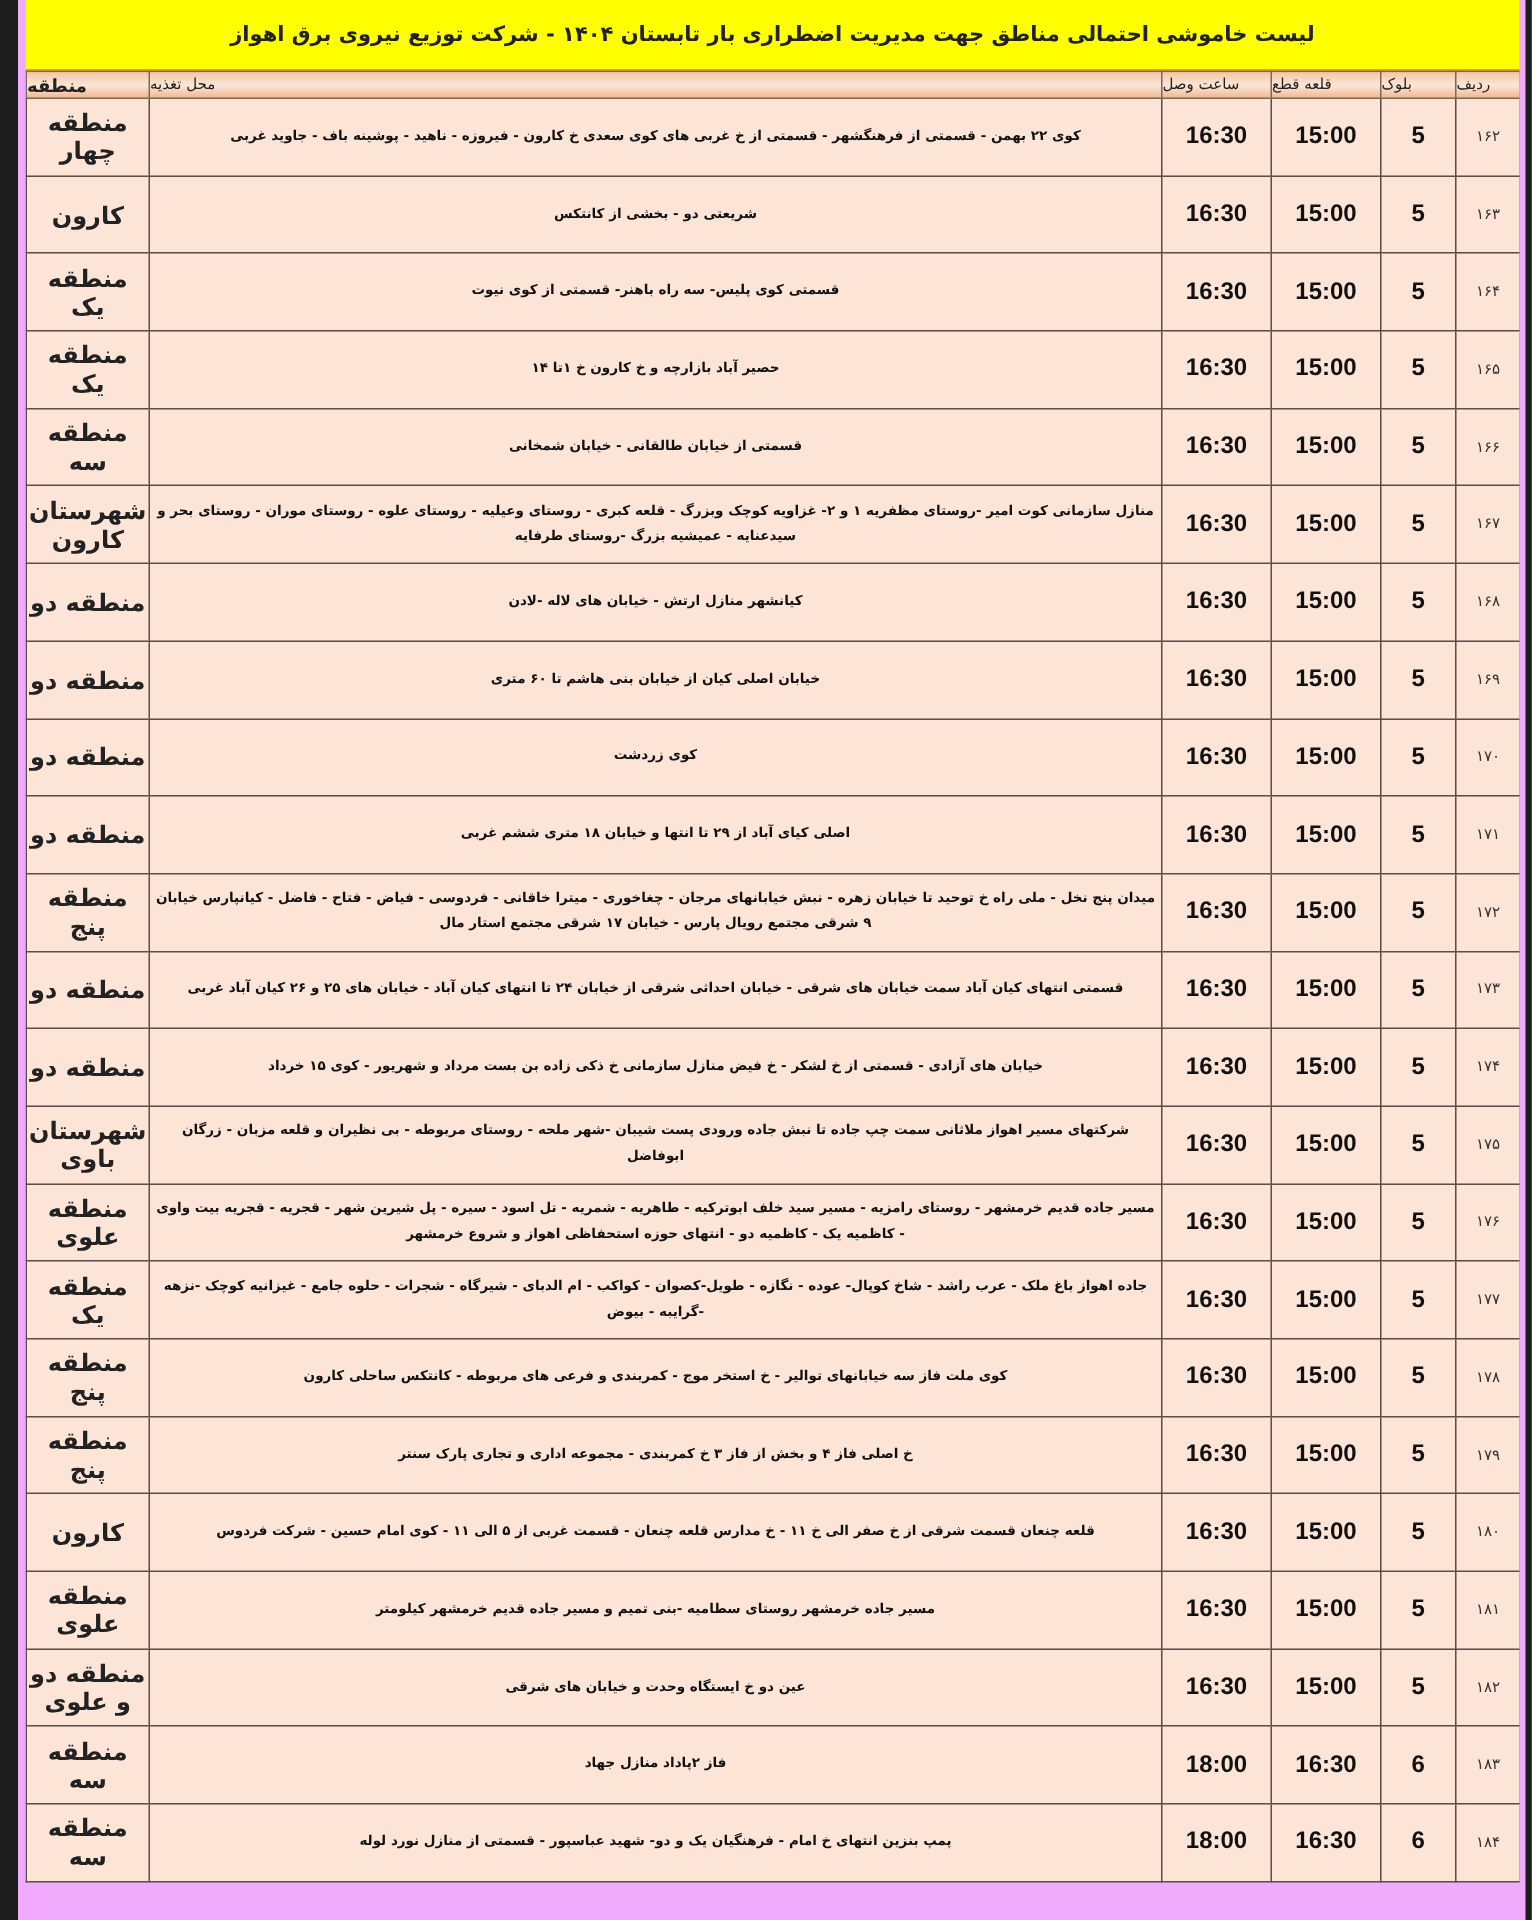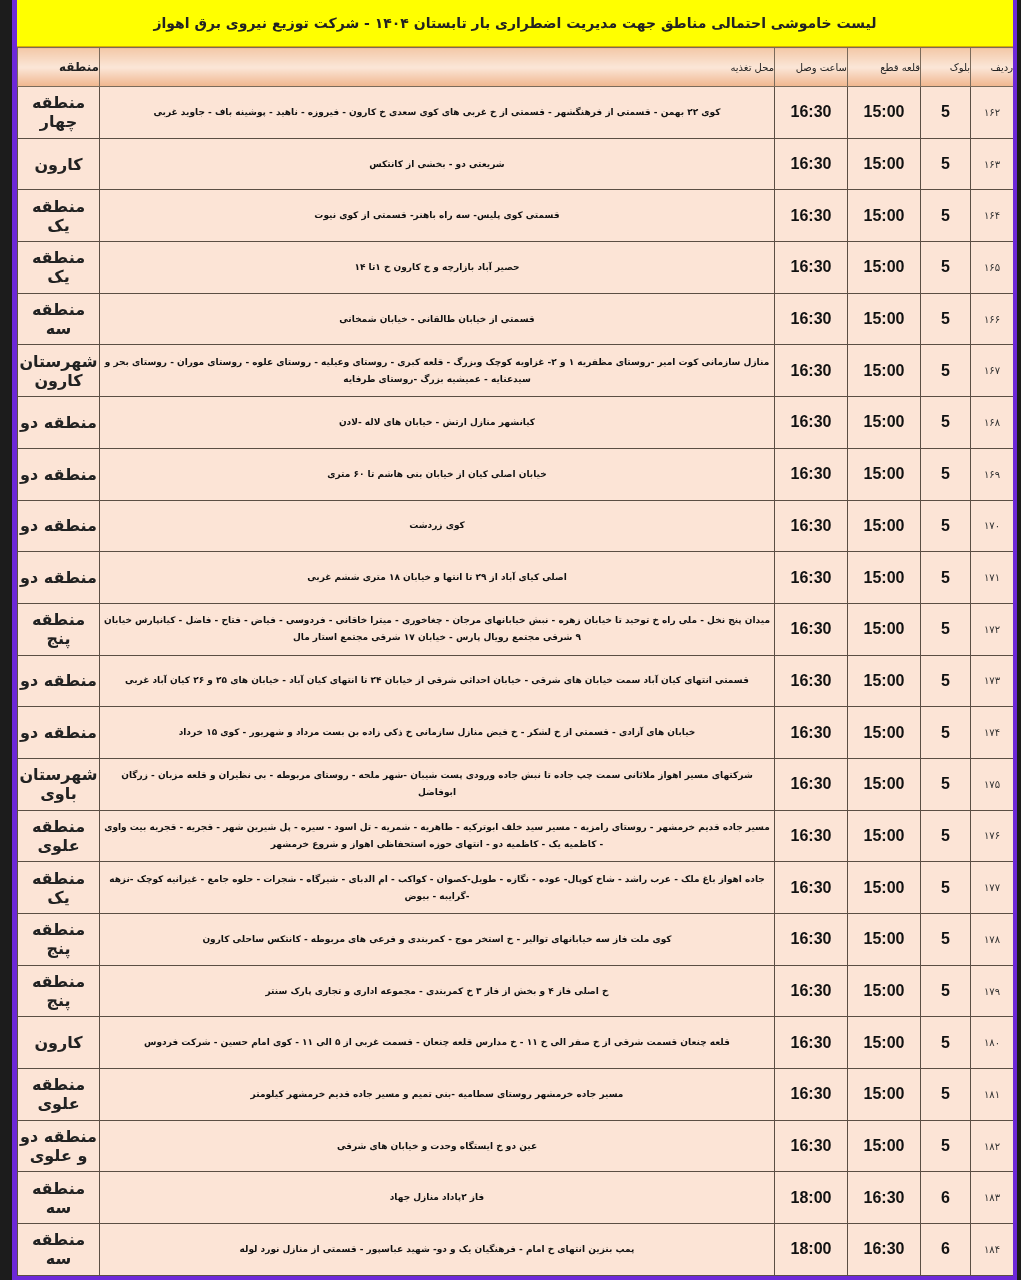--- a/index.html
+++ b/index.html
@@ -1,36 +1,36 @@
 <!DOCTYPE html>
 <html><head>
 <meta charset="utf-8">
 <style>
   * { box-sizing: border-box; margin: 0; padding: 0; }
   html, body { width: 1021px; height: 1280px; overflow: hidden; background: #1c1c1c; }
   body { font-family: "DejaVu Sans", sans-serif; position: relative; }
   .page {
     position: absolute; left: 12px; top: 0; width: 1005px; height: 1280px;
-    background: #6d28d9; padding: 0 12px 0 5px;
+    background: #f0abfc; padding: 0 12px 0 5px;
   }
   .sheet { position: absolute; left: 5px; top: 0; width: 996px; height: 1280px; overflow: hidden; }
   .title-bar {
     height: 47px; background: #ffff00; display: flex; align-items: center; justify-content: center;
     border-bottom: 1px solid #d8b000;
   }
   .title-bar span { font-weight: bold; font-size: 14px; color: #222; direction: rtl; }
   .date-bar {
     height: 29px; background: #ff0000; display: flex; align-items: center; justify-content: center;
   }
   .date-bar span { font-family: "Liberation Sans", sans-serif; font-weight: bold; font-size: 21px; color: #1a0000; letter-spacing: 0.5px; }
   table { border-collapse: collapse; width: 996px; table-layout: fixed; direction: rtl; }
   th {
-    height: 39px; font-size: 10px; font-weight: normal; color: #222;
+    height: 18px; font-size: 10px; font-weight: normal; color: #222;
     background: linear-gradient(to bottom, #f3c9a8 0%, #fbe6d8 50%, #f0b68d 100%);
-    border: 1px solid #7a6a5a; text-align: right;
+    border: 1px solid #7a6a5a; text-align: left;
   }
   th.region-h { font-size: 12px; font-weight: bold; }
   td {
     height: 51.7px; background: #fce4d6; border: 1px solid #5b4e44; text-align: center;
     vertical-align: middle; color: #111;
   }
   td.num { font-size: 10px; color: #333; }
   td.block, td.time { font-family: "Liberation Sans", sans-serif; font-weight: bold; font-size: 16px; }
   td.desc { font-size: 9px; font-weight: bold; line-height: 17px; padding: 0 3px; direction: rtl; }
   td.region { font-size: 16px; font-weight: bold; color: #222; direction: rtl; }

